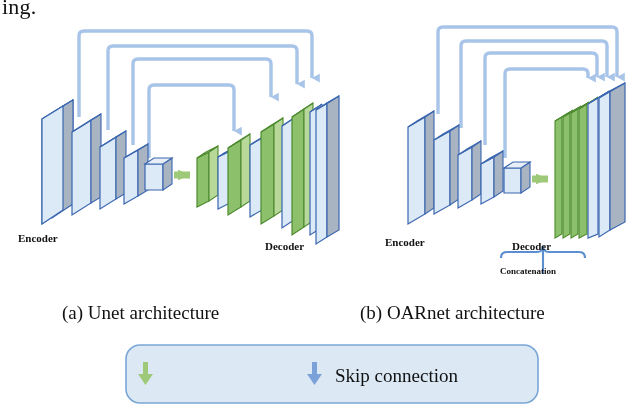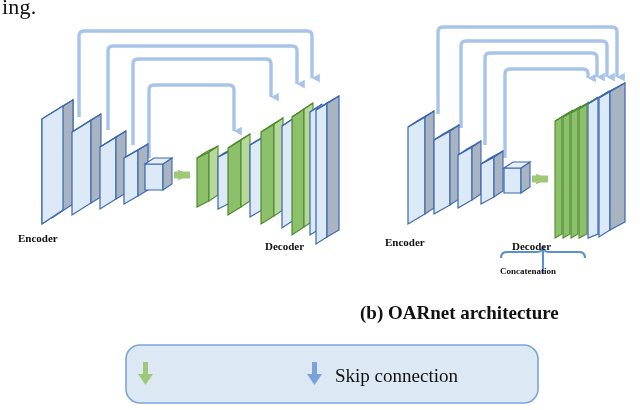--- a/index.html
+++ b/index.html
@@ -5,21 +5,21 @@
   html,body{margin:0;padding:0;background:#ffffff;}
   body{width:640px;height:410px;overflow:hidden;
        font-family:"Liberation Serif", serif;color:#1a1a1a;}
   #stage{position:relative;width:615px;height:410px;}
   svg{position:absolute;left:0;top:0;}
   .cut-text{position:absolute;left:2px;top:-6px;font-size:22px;
             font-family:"Liberation Serif", serif;letter-spacing:.2px;color:#111;}
   .cap{position:absolute;font-size:19px;font-family:"Liberation Serif",serif;
        color:#111;white-space:nowrap;}
   .cap-a{left:62px;top:302px;}
-  .cap-b{left:360px;top:302px;font-weight:bold;}
+  .cap-b{left:360px;top:302px;}
   .lbl{position:absolute;font-size:11px;font-weight:bold;
        font-family:"Liberation Serif",serif;color:#111;white-space:nowrap;}
   .lbl-enc-a{left:18px;top:232px;}
   .lbl-dec-a{left:265px;top:240px;}
   .lbl-enc-b{left:385px;top:236px;}
   .lbl-dec-b{left:512px;top:240px;}
   .lbl-concat{left:500px;top:266px;font-size:9px;font-weight:bold;}
   .legend-text{position:absolute;font-size:19px;font-family:"Liberation Serif",serif;
                color:#111;white-space:nowrap;}
   .lg-up{left:161px;top:365px;}
@@ -211,20 +211,21 @@
         <polygon points="599,98 613,90 625,83 610,91" fill="#e8eef5" stroke="#3a66b0" stroke-width="1.1"></polygon>
       </g>
     </g>
 
     <g>
       <path d="M501,258 q0,-6 6,-6 l30,0 q6,0 6,-6 q0,6 6,6 l30,0 q6,0 6,6" fill="none" stroke="#5b8fd0" stroke-width="2.1"></path>
       <line x1="543" y1="246" x2="543" y2="274" stroke="#5b8fd0" stroke-width="2.1"></line>
     </g>
   </svg>
 
+  <div class="cap cap-a">(a) Unet architecture</div>
   <div class="cap cap-b">(b) OARnet architecture</div>
 
   <div class="lbl lbl-enc-a">Encoder</div>
   <div class="lbl lbl-dec-a">Decoder</div>
   <div class="lbl lbl-enc-b">Encoder</div>
   <div class="lbl lbl-dec-b">Decoder</div>
   <div class="lbl lbl-concat">Concatenation</div>
 
   <svg width="640" height="410" viewBox="0 0 640 410" style="pointer-events:none;">
     <rect x="126" y="345" width="412" height="58" rx="14" ry="14" fill="#dce9f5" stroke="#7aa6d6" stroke-width="1.6"></rect>

